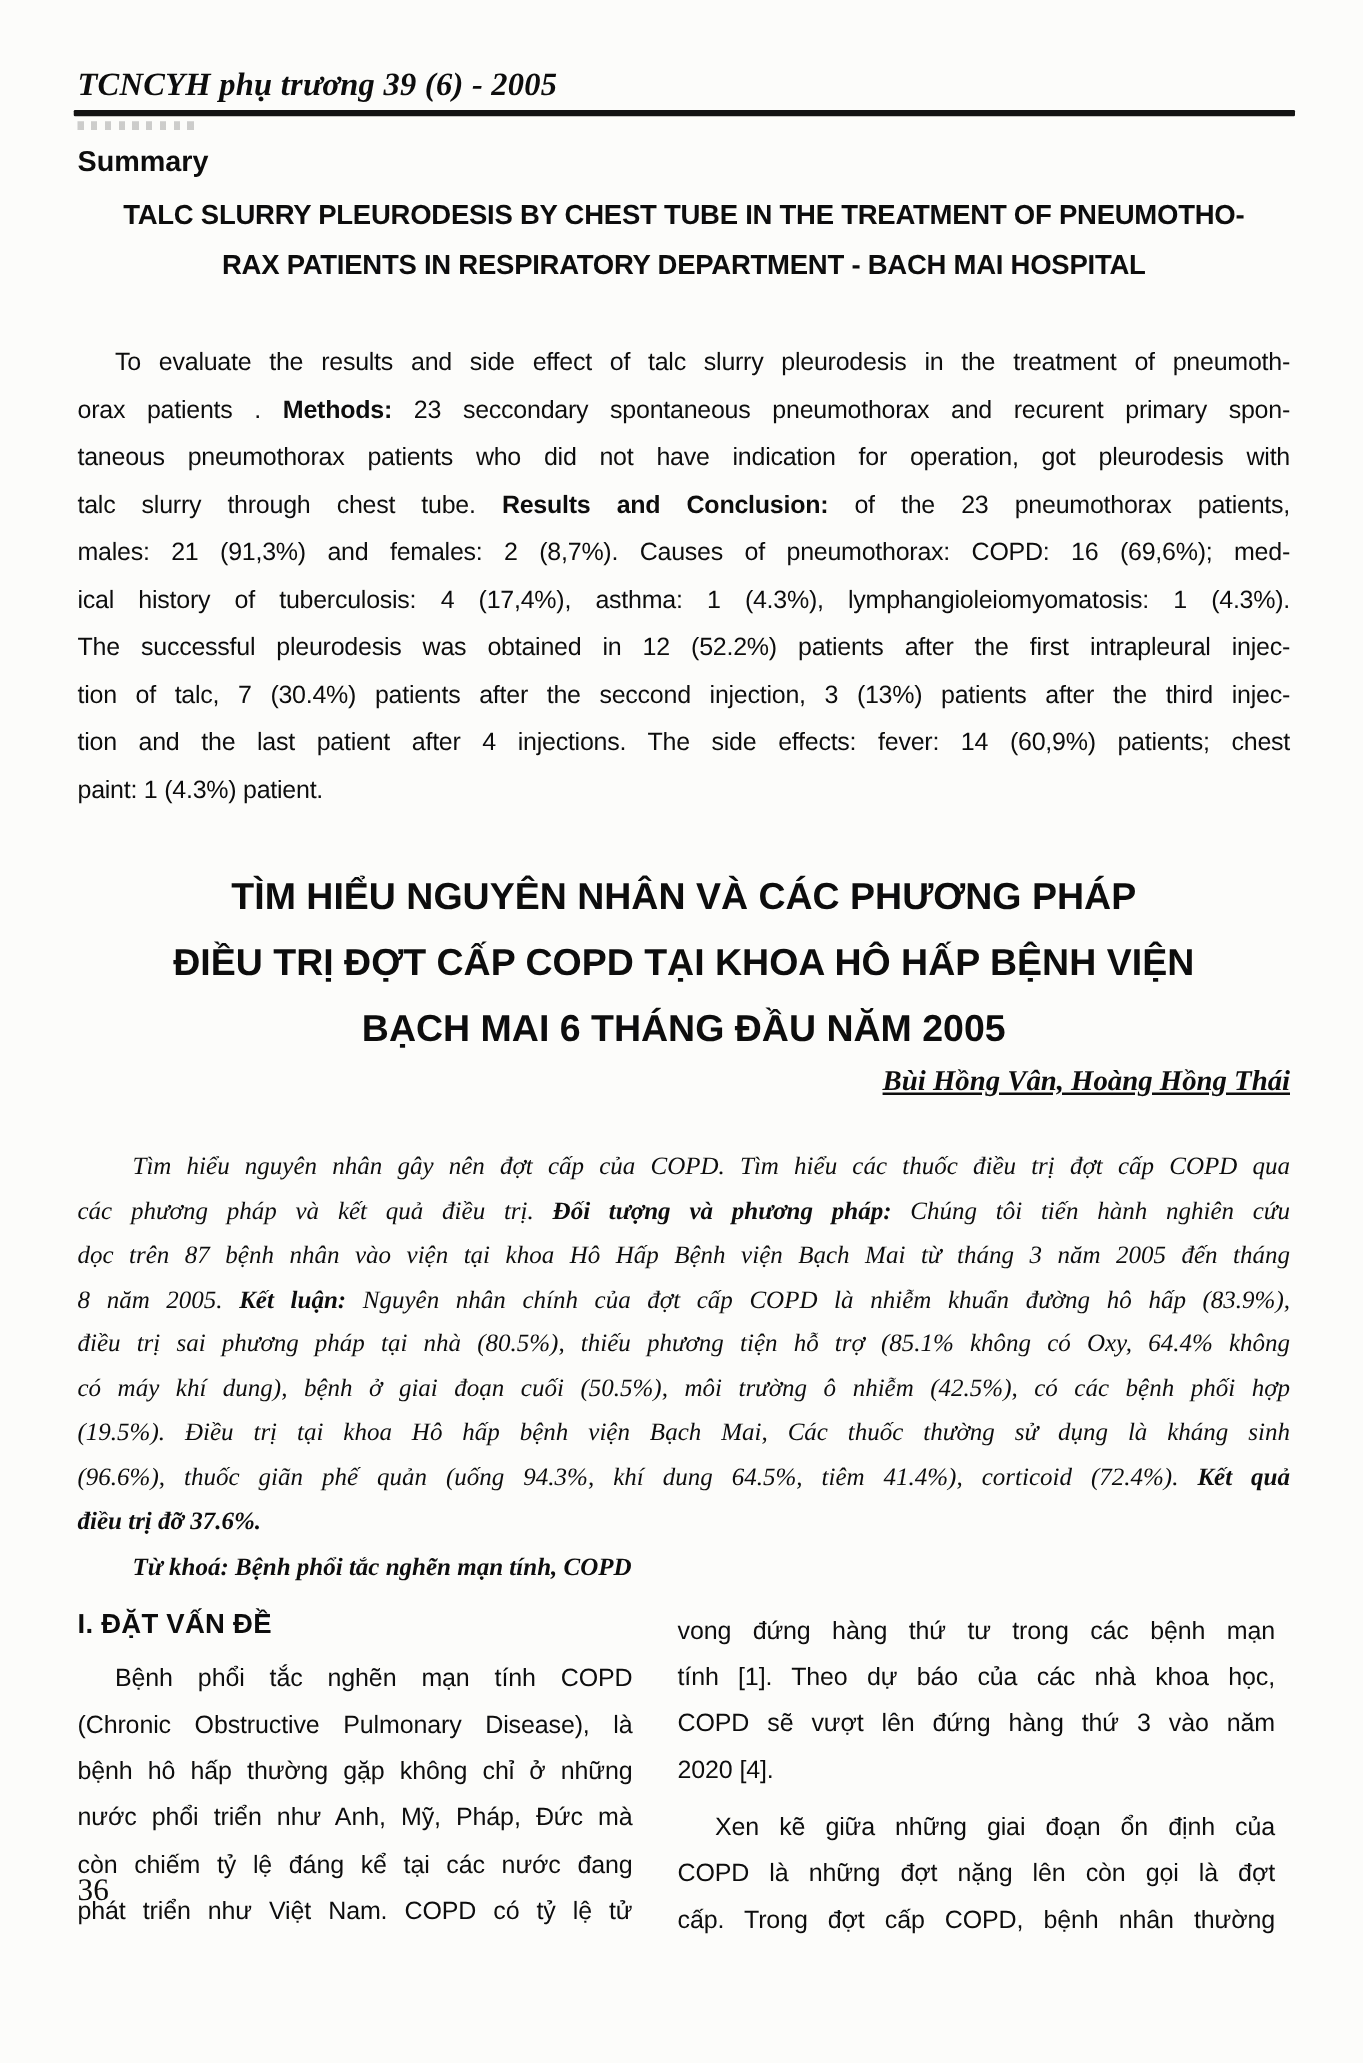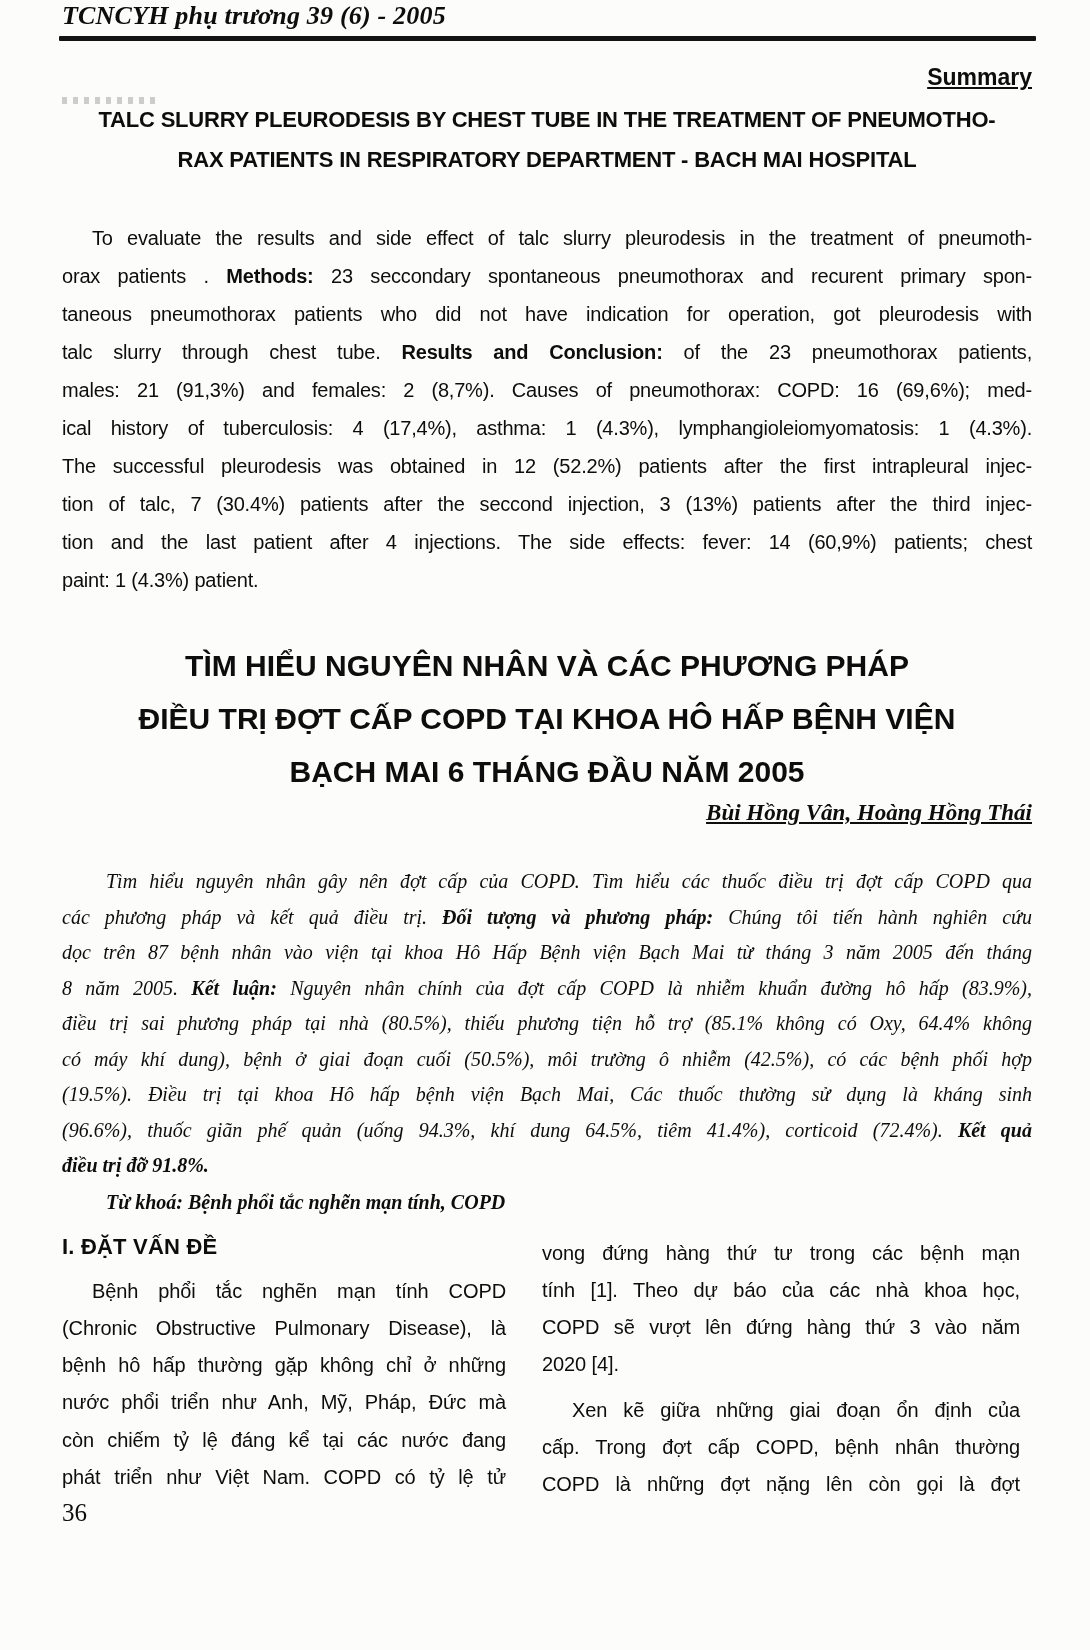--- a/index.html
+++ b/index.html
@@ -9,43 +9,43 @@
     background: #fcfcfa;
     color: #0d0d0d;
     position: relative;
     overflow: hidden;
     -webkit-font-smoothing: antialiased;
   }
   .page { padding: 0 58px 0 62px; position: relative; }
 
   
   .jheader {
+    padding-top: 52px;
     font: italic bold 26px/32px "Liberation Serif", serif;
     letter-spacing: 0.2px;
   }
   .rule {
     margin: 4px -4px 0 -3px;
     height: 5px;
     background: #131313;
     border-radius: 1px;
   }
   .smudge {
     position: absolute; left: 62px; top: 97px;
     width: 96px; height: 7px;
     background:
       repeating-linear-gradient(90deg, rgba(60,60,60,.55) 0 5px, transparent 5px 11px);
     opacity: .45;
   }
 
   
   .summary-heading {
     margin: 23px 0 0 0;
-    text-align: right;
+    text-align: left;
     font: bold 23px/27px "Liberation Sans", sans-serif;
-    text-decoration: underline;
   }
   .en-title {
     margin-top: 9px;
     font: bold 22px/40px "Liberation Sans", sans-serif;
     letter-spacing: -0.2px;
   }
   .center-lines .line { text-align: right; text-align-last: center; }
 
   .en-abstract {
     margin-top: 39px;
@@ -136,21 +136,21 @@
     <div class="authors">Bùi Hồng Vân, Hoàng Hồng Thái</div>
     <div class="vi-abstract justify-lines">
         <div class="line ind"><span>Tìm hiểu nguyên nhân gây nên đợt cấp của COPD. Tìm hiểu các thuốc điều trị đợt cấp COPD qua</span></div>
         <div class="line"><span>các phương pháp và kết quả điều trị. </span><span class="b">Đối tượng và phương pháp:</span><span> Chúng tôi tiến hành nghiên cứu</span></div>
         <div class="line"><span>dọc trên 87 bệnh nhân vào viện tại khoa Hô Hấp Bệnh viện Bạch Mai từ tháng 3 năm 2005 đến tháng</span></div>
         <div class="line"><span>8 năm 2005. </span><span class="b">Kết luận:</span><span> Nguyên nhân chính của đợt cấp COPD là nhiễm khuẩn đường hô hấp (83.9%),</span></div>
         <div class="line"><span>điều trị sai phương pháp tại nhà (80.5%), thiếu phương tiện hỗ trợ (85.1% không có Oxy, 64.4% không</span></div>
         <div class="line"><span>có máy khí dung), bệnh ở giai đoạn cuối (50.5%), môi trường ô nhiễm (42.5%), có các bệnh phối hợp</span></div>
         <div class="line"><span>(19.5%). Điều trị tại khoa Hô hấp bệnh viện Bạch Mai, Các thuốc thường sử dụng là kháng sinh</span></div>
         <div class="line"><span>(96.6%), thuốc giãn phế quản (uống 94.3%, khí dung 64.5%, tiêm 41.4%), corticoid (72.4%). </span><span class="b">Kết quả</span></div>
-        <div class="line end"><span class="b">điều trị đỡ 91.8%.</span></div>
+        <div class="line end"><span class="b">điều trị đỡ 37.6%.</span></div>
       </div>
     <div class="keywords justify-lines">
         <div class="line ind end"><span class="b">Từ khoá: Bệnh phổi tắc nghẽn mạn tính, COPD</span></div>
       </div>
   </section>
 
   <section class="columns">
     <div class="col col-left">
       <h3 class="section-heading">I. ĐẶT VẤN ĐỀ</h3>
       <div class="body-par justify-lines">
@@ -164,21 +164,21 @@
     </div>
     <div class="col col-right">
       <div class="body-par justify-lines">
           <div class="line"><span>vong đứng hàng thứ tư trong các bệnh mạn</span></div>
           <div class="line"><span>tính [1]. Theo dự báo của các nhà khoa học,</span></div>
           <div class="line"><span>COPD sẽ vượt lên đứng hàng thứ 3 vào năm</span></div>
           <div class="line end"><span>2020 [4].</span></div>
         </div>
       <div class="body-par justify-lines">
           <div class="line ind"><span>Xen kẽ giữa những giai đoạn ổn định của</span></div>
+          <div class="line"><span>COPD là những đợt nặng lên còn gọi là đợt</span></div>
           <div class="line"><span>cấp. Trong đợt cấp COPD, bệnh nhân thường</span></div>
-          <div class="line"><span>COPD là những đợt nặng lên còn gọi là đợt</span></div>
         </div>
     </div>
   </section>
 
   <div class="pageno">36</div>
 
 </div>
 
 </body></html>

